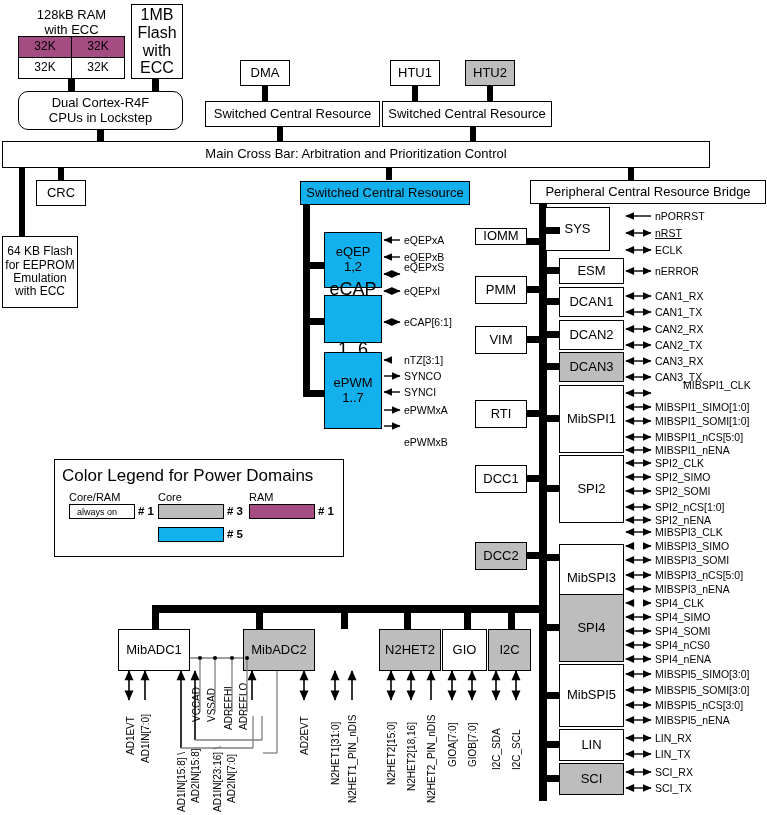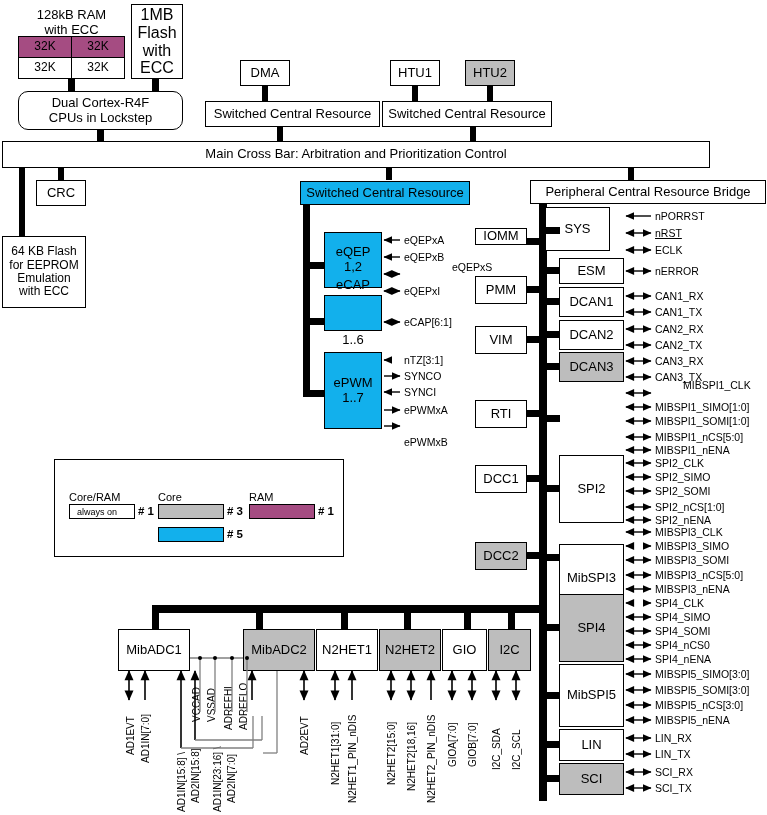--- a/index.html
+++ b/index.html
@@ -100,52 +100,52 @@
 
   <div class="bus" style="left:19px;top:168px;width:6px;height:68px;"></div>
   <div class="bus" style="left:58px;top:168px;width:6px;height:12px;"></div>
   <div class="bus" style="left:386px;top:168px;width:6px;height:12px;"></div>
   <div class="bus" style="left:628px;top:168px;width:6px;height:12px;"></div>
 
   <div class="bx" style="left:36px;top:180px;width:50px;height:26px;">
       <span>CRC</span>
     </div>
 
-  <div class="bx multi" style="left:2px;top:236px;width:84px;height:72px;font-size:12px;">
+  <div class="bx multi" style="left:2px;top:236px;width:76px;height:72px;font-size:12px;">
     <span>64 KB Flash</span>
     <span>for EEPROM</span>
     <span>Emulation</span>
     <span>with ECC</span>
   </div>
 
   <div class="bx cyan" style="left:300px;top:181px;width:170px;height:24px;font-size:13px;">
       <span>Switched Central Resource</span>
     </div>
 
   <div class="bus" style="left:303px;top:205px;width:7px;height:192px;"></div>
   <div class="bus" style="left:303px;top:262px;width:22px;height:7px;"></div>
   <div class="bus" style="left:303px;top:318px;width:22px;height:7px;"></div>
   <div class="bus" style="left:303px;top:390px;width:22px;height:7px;"></div>
 
   <div class="bx cyan multi" style="left:324px;top:232px;width:58px;height:56px;font-size:13px;">
     <span>eQEP</span>
     <span>1,2</span>
   </div>
-  <div class="bx cyan multi" style="left:324px;top:295px;width:58px;height:36px;font-size:13px;gap:40px;">
+  <div class="bx cyan multi" style="left:324px;top:295px;width:58px;height:48px;font-size:18px;gap:40px;">
     <span>eCAP</span>
     <span>1..6</span>
   </div>
   <div class="bx cyan multi" style="left:324px;top:352px;width:58px;height:77px;font-size:13px;">
     <span>ePWM</span>
     <span>1..7</span>
   </div>
 
   <div class="sig" style="left:404px;top:235px;">eQEPxA</div>
   <div class="sig" style="left:404px;top:252px;">eQEPxB</div>
-  <div class="sig" style="left:404px;top:262px;margin-left:48px;">eQEPxS</div>
+  <div class="sig" style="left:404px;top:262px;">eQEPxS</div>
   <div class="sig" style="left:404px;top:286px;">eQEPxI</div>
   <div class="sig" style="left:404px;top:317px;">eCAP[6:1]</div>
   <div class="sig" style="left:404px;top:355px;">nTZ[3:1]</div>
   <div class="sig" style="left:404px;top:371px;">SYNCO</div>
   <div class="sig" style="left:404px;top:387px;">SYNCI</div>
   <div class="sig" style="left:404px;top:405px;">ePWMxA</div>
   <div class="sig" style="left:404px;top:421px;margin-top:16px;">ePWMxB</div>
 
   <div class="bx" style="left:530px;top:180px;width:236px;height:24px;font-size:13px;">
       <span>Peripheral Central Resource Bridge</span>
@@ -201,20 +201,23 @@
   <div class="bx" style="left:559px;top:320px;width:65px;height:30px;">
       <span>DCAN2</span>
     </div>
   <div class="bus" style="left:545px;top:331px;width:15px;height:7px;"></div>
 
   <div class="bx gray" style="left:559px;top:352px;width:65px;height:30px;">
       <span>DCAN3</span>
     </div>
   <div class="bus" style="left:545px;top:363px;width:15px;height:7px;"></div>
 
+  <div class="bx" style="left:559px;top:385px;width:65px;height:68px;">
+      <span>MibSPI1</span>
+    </div>
   <div class="bus" style="left:545px;top:415px;width:15px;height:7px;"></div>
 
   <div class="bx" style="left:559px;top:455px;width:65px;height:68px;">
       <span>SPI2</span>
     </div>
   <div class="bus" style="left:545px;top:485px;width:15px;height:7px;"></div>
 
   <div class="bx" style="left:559px;top:544px;width:65px;height:68px;">
       <span>MibSPI3</span>
     </div>
@@ -292,23 +295,20 @@
   <div class="bus" style="left:341px;top:605px;width:7px;height:24px;"></div>
   <div class="bus" style="left:404px;top:605px;width:7px;height:24px;"></div>
   <div class="bus" style="left:464px;top:605px;width:7px;height:24px;"></div>
   <div class="bus" style="left:508px;top:605px;width:7px;height:24px;"></div>
 
   <div class="bx" style="left:118px;top:629px;width:72px;height:42px;">
       <span>MibADC1</span>
     </div>
   <div class="bx gray" style="left:243px;top:629px;width:72px;height:42px;">
       <span>MibADC2</span>
-    </div>
-  <div class="bx" style="left:316px;top:629px;width:62px;height:42px;">
-      <span>N2HET1</span>
     </div>
   <div class="bx gray" style="left:379px;top:629px;width:62px;height:42px;">
       <span>N2HET2</span>
     </div>
   <div class="bx" style="left:442px;top:629px;width:45px;height:42px;">
       <span>GIO</span>
     </div>
   <div class="bx gray" style="left:488px;top:629px;width:43px;height:42px;">
       <span>I2C</span>
     </div>
@@ -328,20 +328,21 @@
   <div class="vlab" style="left:348px;top:803px;">N2HET1_PIN_nDIS</div>
   <div class="vlab" style="left:387px;top:785px;">N2HET2[15:0]</div>
   <div class="vlab" style="left:407px;top:791px;">N2HET2[18,16]</div>
   <div class="vlab" style="left:427px;top:803px;">N2HET2_PIN_nDIS</div>
   <div class="vlab" style="left:448px;top:767px;">GIOA[7:0]</div>
   <div class="vlab" style="left:468px;top:767px;">GIOB[7:0]</div>
   <div class="vlab" style="left:492px;top:770px;">I2C_SDA</div>
   <div class="vlab" style="left:512px;top:770px;">I2C_SCL</div>
 
   <div class="legend" style="left:54px;top:459px;width:290px;height:98px;"></div>
+  <div class="legend-title" style="left:62px;top:466px;">Color Legend for Power Domains</div>
 
   <div class="lg-h" style="left:69px;top:491px;">Core/RAM</div>
   <div class="lg-h" style="left:158px;top:491px;">Core</div>
   <div class="lg-h" style="left:249px;top:491px;">RAM</div>
 
   <div class="sw" style="left:69px;top:504px;width:66px;height:15px;background:#ffffff;"></div>
   <div class="sw-txt" style="left:77px;top:507px;">always on</div>
   <div class="lg-n" style="left:138px;top:505px;"># 1</div>
 
   <div class="sw" style="left:158px;top:504px;width:66px;height:15px;background:#bdbdbd;"></div>

